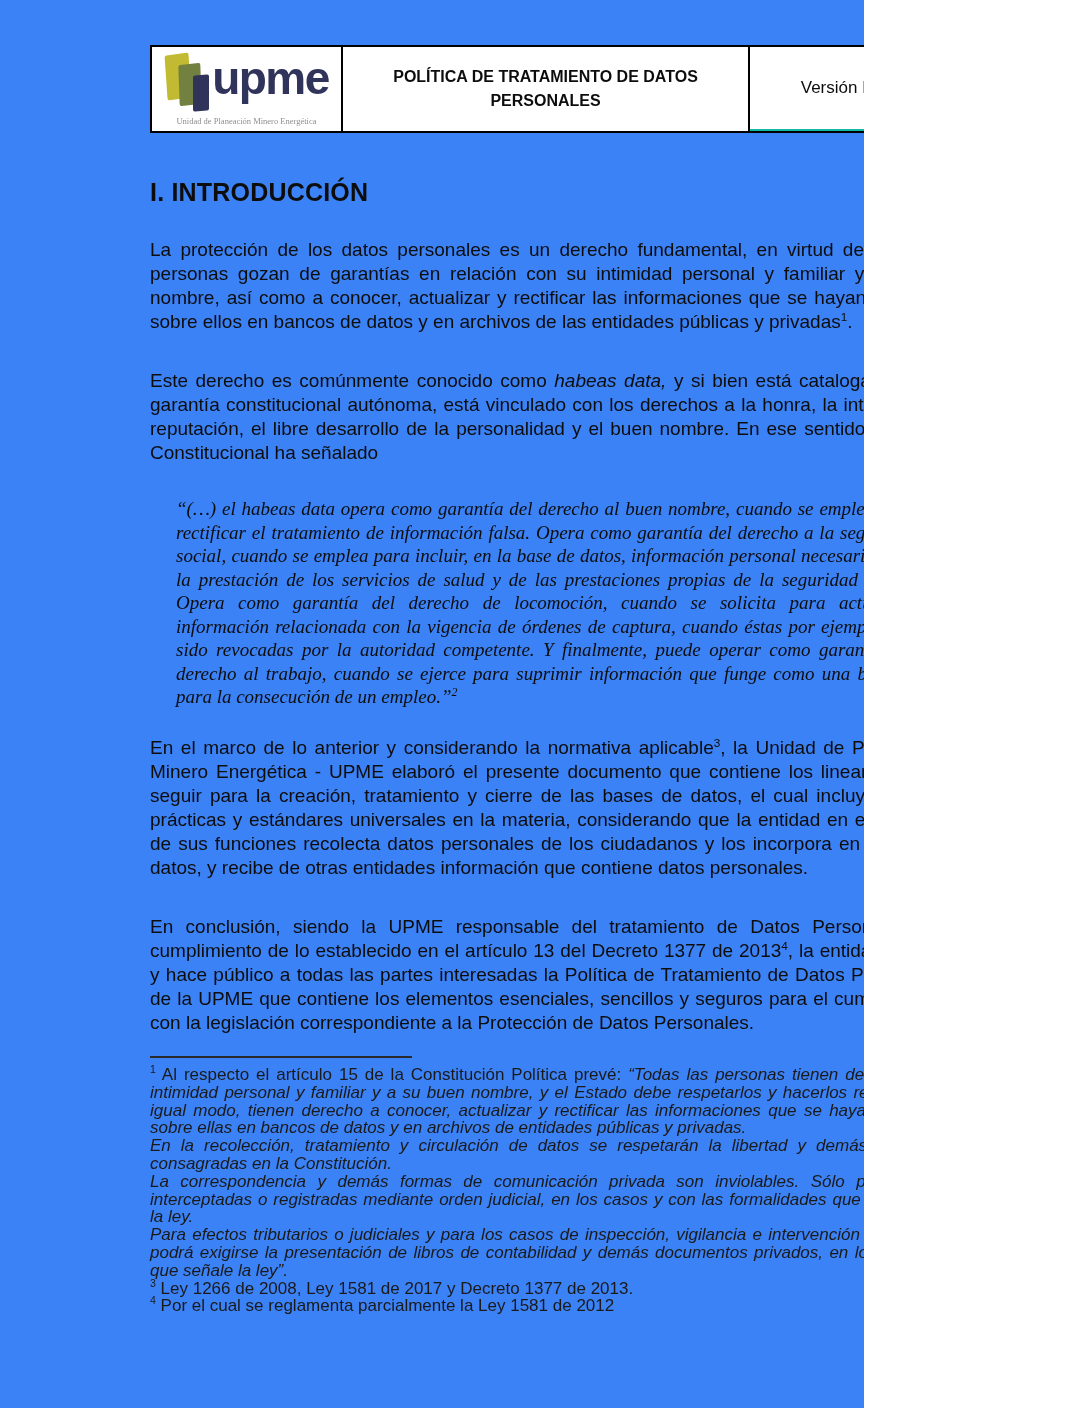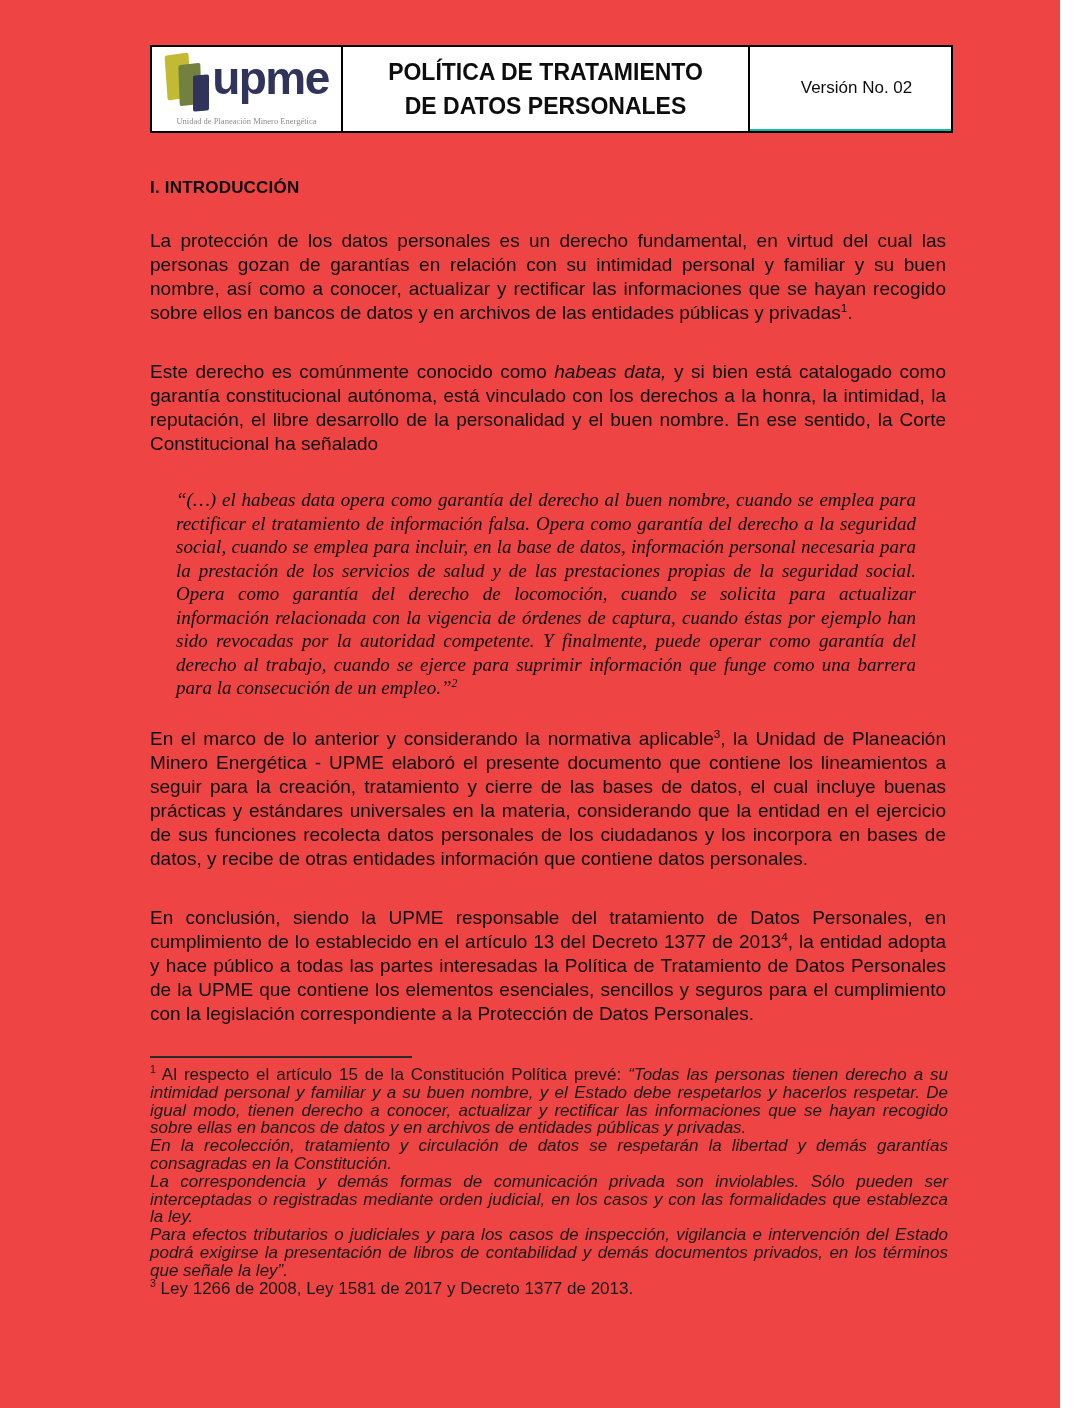--- a/index.html
+++ b/index.html
@@ -2,21 +2,21 @@
 <html><head>
 <meta charset="utf-8">
 <style>
   html, body { margin: 0; padding: 0; background: #ffffff; }
   body {
     width: 1088px; height: 1408px;
     font-family: "Liberation Sans", sans-serif;
     color: #0d0d0d;
     -webkit-font-smoothing: antialiased;
   }
-  .page { position: relative; width: 1060px; height: 1408px; background: #ef4444; overflow: hidden; }
+  .page { position: relative; width: 864px; height: 1408px; background: #3b82f6; overflow: hidden; }
 
   
   .header-table {
     position: absolute; left: 150px; top: 45px; width: 803px; height: 88px;
     border: 2px solid #000; box-sizing: border-box; display: flex; background: #fff;
   }
   .cell { box-sizing: border-box; }
   .cell-logo {
     width: 191px; border-right: 2px solid #000;
     display: flex; flex-direction: column; align-items: center; justify-content: center;
@@ -29,30 +29,30 @@
   .lshape.green  { left: 15px; top: 11px; width: 22px; height: 41px; background: #72813f; transform: rotate(-2deg) skewY(-4deg); }
   .lshape.navy   { left: 29px; top: 22px; width: 16px; height: 36px; background: #31345a; transform: skewY(-4deg); }
   .logo-brand {
     font-size: 46px; font-weight: bold; color: #31345a;
     letter-spacing: -1.5px; line-height: 0.92; margin-top: 4px;
   }
   .logo-tagline { font-size: 8.5px; color: #8e8e8e; margin-top: 3px; white-space: nowrap; font-family: Liberation Serif, serif; }
   .cell-title {
     flex: 1; border-right: 2px solid #000;
     display: flex; align-items: center; justify-content: center;
-    text-align: center; font-weight: bold; font-size: 23px; line-height: 1.5;
+    text-align: center; font-weight: bold; font-size: 16px; line-height: 1.5;
     padding: 0 34px;
   }
   .cell-meta { width: 201px; display: flex; flex-direction: column; }
   .meta-row { flex: 1; display: flex; align-items: center; justify-content: center; font-size: 17px; }
   .meta-row.top { border-bottom: 2px solid #14b8a6; padding-left: 12px; }
 
   
   .content { position: absolute; left: 150px; top: 178px; width: 796px; }
-  .section-heading { font-size: 17px; font-weight: bold; margin: 0 0 31px 0; letter-spacing: 0.2px; }
+  .section-heading { font-size: 25px; font-weight: bold; margin: 0 0 31px 0; letter-spacing: 0.2px; }
   .para { font-size: 19px; line-height: 24px; text-align: justify; margin: 0 0 35px 0; }
   .para em, .quote em { }
   .quote {
     font-family: "Liberation Serif", serif; font-style: italic;
     font-size: 19px; line-height: 23.5px; text-align: justify;
     margin: -3px 30px 27px 26px;
   }
   sup { font-size: 62%; line-height: 0; vertical-align: super; }
 
   
@@ -89,15 +89,16 @@
     <p class="para"><span>Este derecho es comúnmente conocido como </span><em>habeas data,</em><span> y si bien está catalogado como garantía constitucional autónoma, está vinculado con los derechos a la honra, la intimidad, la reputación, el libre desarrollo de la personalidad y el buen nombre. En ese sentido, la Corte Constitucional ha señalado</span></p>
     <p class="quote"><span>“(…) el habeas data opera como garantía del derecho al buen nombre, cuando se emplea para rectificar el tratamiento de información falsa. Opera como garantía del derecho a la seguridad social, cuando se emplea para incluir, en la base de datos, información personal necesaria para la prestación de los servicios de salud y de las prestaciones propias de la seguridad social. Opera como garantía del derecho de locomoción, cuando se solicita para actualizar información relacionada con la vigencia de órdenes de captura, cuando éstas por ejemplo han sido revocadas por la autoridad competente. Y finalmente, puede operar como garantía del derecho al trabajo, cuando se ejerce para suprimir información que funge como una barrera para la consecución de un empleo.”</span><sup>2</sup></p>
     <p class="para"><span>En el marco de lo anterior y considerando la normativa aplicable</span><sup>3</sup><span>, la Unidad de Planeación Minero Energética - UPME elaboró el presente documento que contiene los lineamientos a seguir para la creación, tratamiento y cierre de las bases de datos, el cual incluye buenas prácticas y estándares universales en la materia, considerando que la entidad en el ejercicio de sus funciones recolecta datos personales de los ciudadanos y los incorpora en bases de datos, y recibe de otras entidades información que contiene datos personales.</span></p>
     <p class="para"><span>En conclusión, siendo la UPME responsable del tratamiento de Datos Personales, en cumplimiento de lo establecido en el artículo 13 del Decreto 1377 de 2013</span><sup>4</sup><span>, la entidad adopta y hace público a todas las partes interesadas la Política de Tratamiento de Datos Personales de la UPME que contiene los elementos esenciales, sencillos y seguros para el cumplimiento con la legislación correspondiente a la Protección de Datos Personales.</span></p>
   </div>
 
   <div class="footnotes">
     <div class="fn-sep"></div>
     <p class="fn"><sup>1</sup><span> Al respecto el artículo 15 de la Constitución Política prevé: </span><em>“Todas las personas tienen derecho a su intimidad personal y familiar y a su buen nombre, y el Estado debe respetarlos y hacerlos respetar. De igual modo, tienen derecho a conocer, actualizar y rectificar las informaciones que se hayan recogido sobre ellas en bancos de datos y en archivos de entidades públicas y privadas.</em><br><em>En la recolección, tratamiento y circulación de datos se respetarán la libertad y demás garantías consagradas en la Constitución.</em><br><em>La correspondencia y demás formas de comunicación privada son inviolables. Sólo pueden ser interceptadas o registradas mediante orden judicial, en los casos y con las formalidades que establezca la ley.</em><br><em>Para efectos tributarios o judiciales y para los casos de inspección, vigilancia e intervención del Estado podrá exigirse la presentación de libros de contabilidad y demás documentos privados, en los términos que señale la ley”.</em></p>
     <p class="fn"><sup>3</sup><span> Ley 1266 de 2008, Ley 1581 de 2017 y Decreto 1377 de 2013.</span></p>
+    <p class="fn"><sup>4</sup><span> Por el cual se reglamenta parcialmente la Ley 1581 de 2012</span></p>
   </div>
 
 </div>
 
 </body></html>

